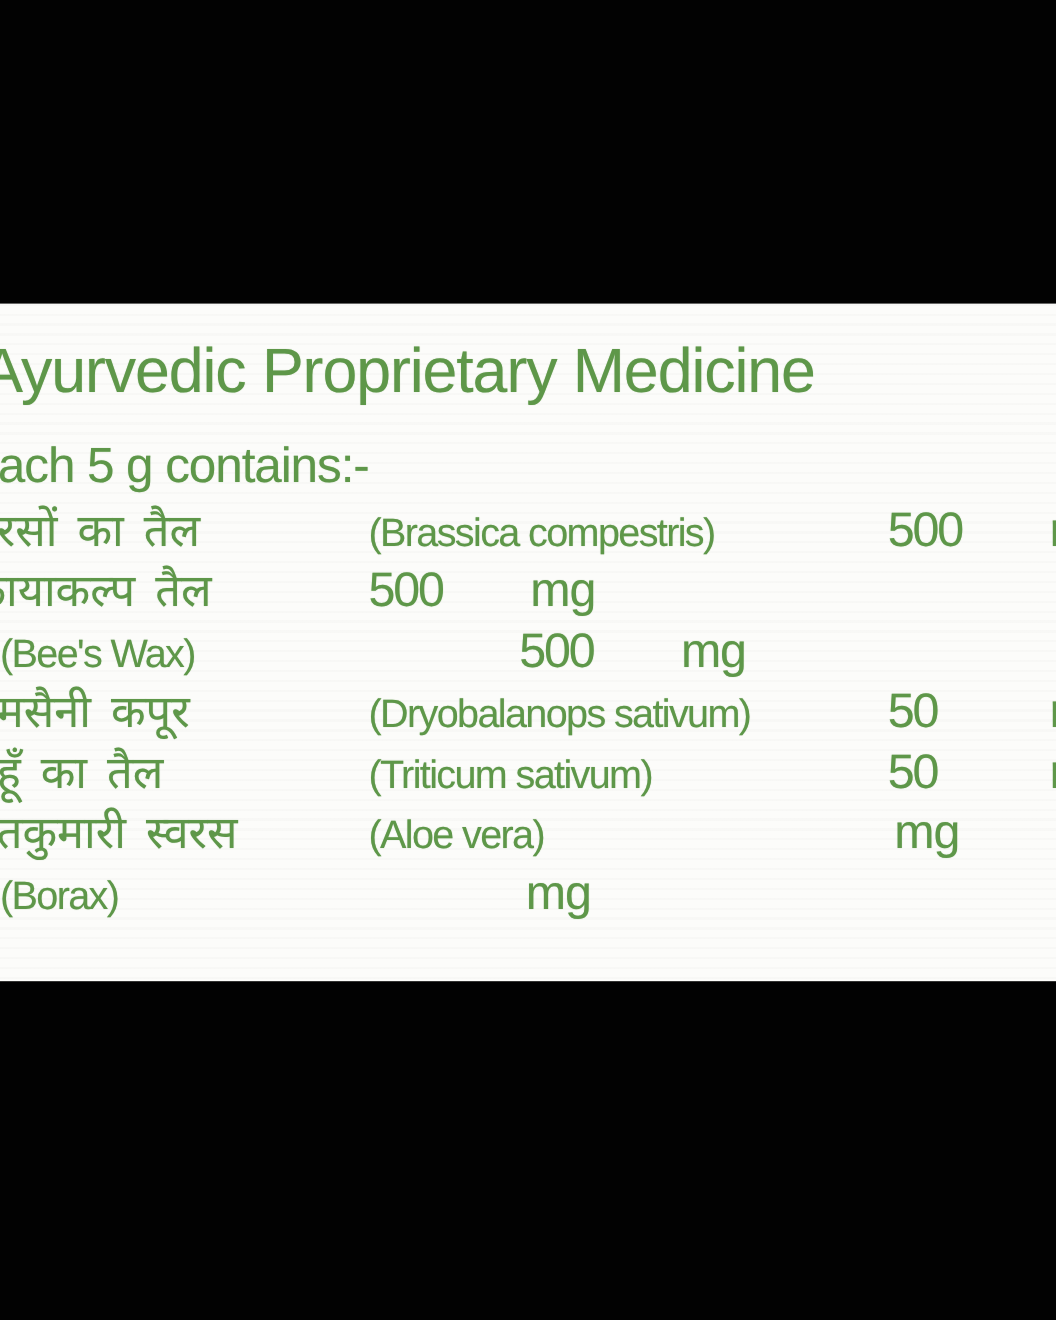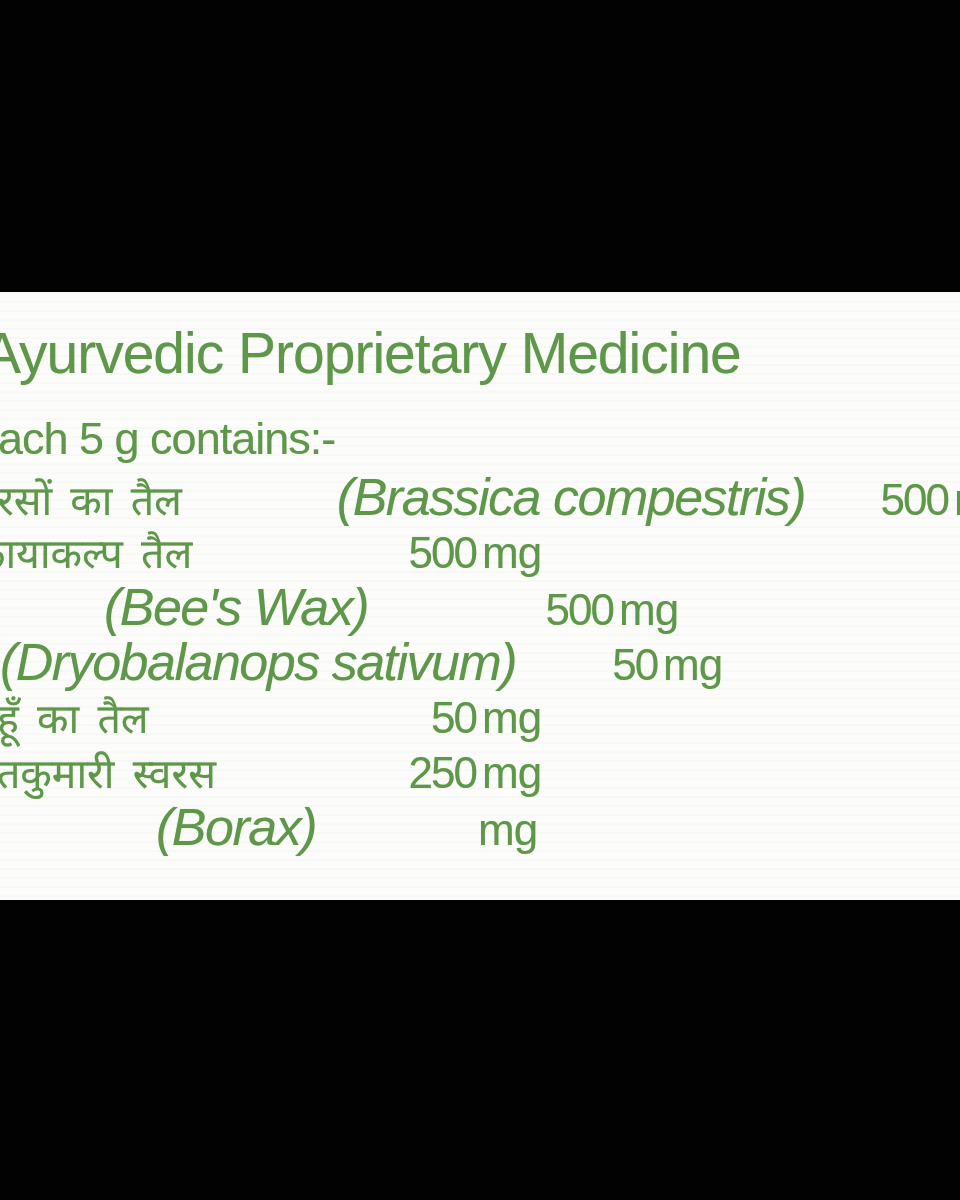--- a/index.html
+++ b/index.html
@@ -18,21 +18,21 @@
     position: absolute;
     left: 0;
     width: 960px;
     background: #020202;
   }
   .letterbox.top { top: 0; height: 292px; }
   .letterbox.bottom { top: 900px; height: 300px; }
 
   .label-panel {
     position: absolute;
-    top: 292px;
+    top: 276px;
     left: 0;
     width: 960px;
     height: 616px;
     background: #fcfcfa;
     background-image: repeating-linear-gradient(
       180deg,
       rgba(120,120,115,0.03) 0px, rgba(120,120,115,0.03) 2px,
       rgba(255,255,255,0) 2px, rgba(255,255,255,0) 9px);
     overflow: hidden;
     color: #5e9749;
@@ -81,29 +81,27 @@
     font-size: 41px;
     word-spacing: 8px;
     overflow: visible;
     text-shadow: 0 0 1px rgba(94,151,73,0.45);
   }
   .cell-hindi .h-txt { display: inline-block; margin-left: -3px; }
   
   .ing-row:nth-child(2) .cell-hindi .h-txt { margin-left: -26px; }
   .cell-latin {
     flex: 0 0 472px;
-    font-style: italic;
-    font-size: 52px;
+    font-size: 36px;
     letter-spacing: -1.5px;
     text-shadow: 0 0 1px rgba(94,151,73,0.45);
-    text-align: center;
   }
   .cell-qty {
     flex: 0 0 141px;
-    text-align: right;
+    text-align: left;
     font-size: 44px;
     letter-spacing: -2px;
     text-shadow: 0 0 1px rgba(94,151,73,0.45);
   }
   .cell-unit {
     flex: 0 0 50px;
     margin-left: 6px;
     font-size: 44px;
     letter-spacing: -1px;
     text-shadow: 0 0 1px rgba(94,151,73,0.45);
@@ -135,34 +133,36 @@
       <div class="cell-unit">mg</div>
     </div>
 
     <div class="ing-row">
       <div class="cell-latin">(Bee's Wax)</div>
       <div class="cell-qty">500</div>
       <div class="cell-unit">mg</div>
     </div>
 
     <div class="ing-row">
+      <div class="cell-hindi"><span class="h-txt">मसैनी कपूर</span></div>
       <div class="cell-latin">(Dryobalanops sativum)</div>
       <div class="cell-qty">50</div>
       <div class="cell-unit">mg</div>
     </div>
 
     <div class="ing-row">
       <div class="cell-hindi"><span class="h-txt">हूँ का तैल</span></div>
+      <div class="cell-latin">(Triticum sativum)</div>
       <div class="cell-qty">50</div>
       <div class="cell-unit">mg</div>
     </div>
 
     <div class="ing-row">
       <div class="cell-hindi"><span class="h-txt">तकुमारी स्वरस</span></div>
-      <div class="cell-qty">250</div>
+      <div class="cell-latin">(Aloe vera)</div>
       <div class="cell-unit">mg</div>
     </div>
 
     <div class="ing-row">
       <div class="cell-latin">(Borax)</div>
       <div class="cell-unit">mg</div>
     </div>
 
   </div>
 </div>

